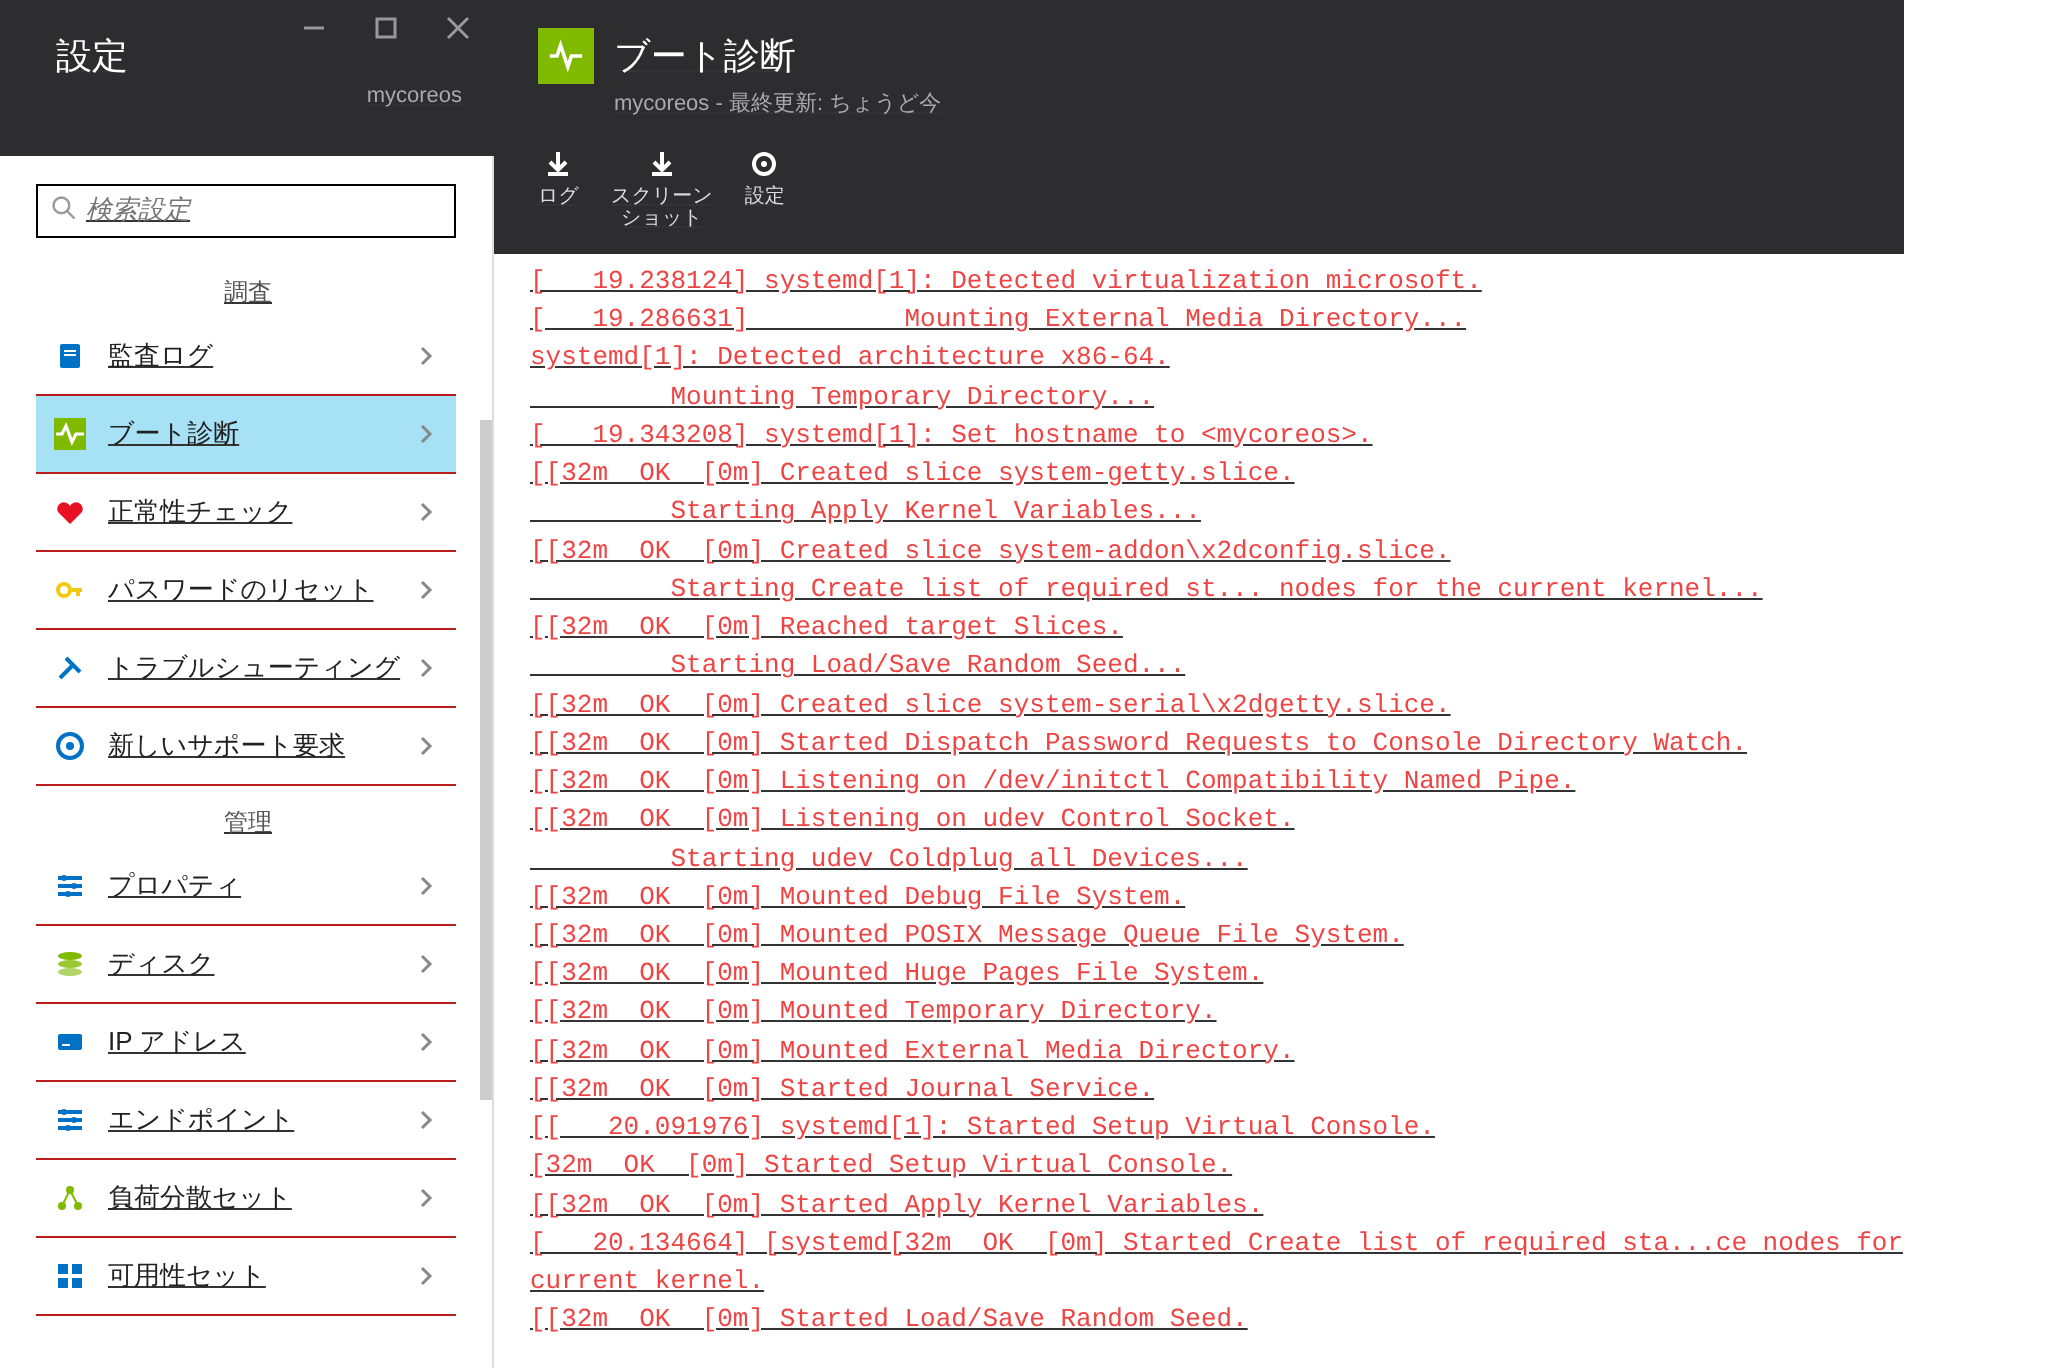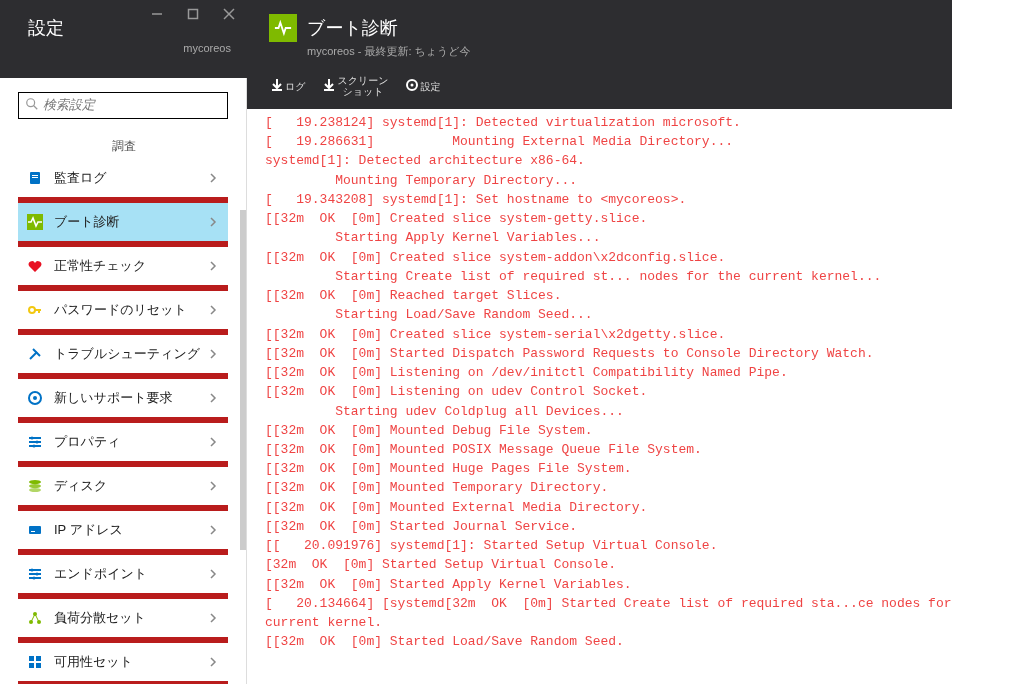--- a/index.html
+++ b/index.html
@@ -3,21 +3,21 @@
 <meta charset="utf-8">
 <style>
   * { margin: 0; padding: 0; box-sizing: border-box; }
   body {
     font-family: "Segoe UI", Meiryo, sans-serif;
     font-size: 13px;
     background: #fff;
     color: #333;
     overflow: hidden;
   }
-  .app { display: flex; width: 868px; height: 684px; }
+  .app { display: flex; width: 868px; height: 684px; text-decoration: underline; }
   
   
   .left-panel {
     width: 322px;
     background: #fff;
     display: flex;
     flex-direction: column;
   }
   .left-header {
     background: #2d2d30;
@@ -59,21 +59,21 @@
   .search-icon { color: #888; margin-right: 4px; }
   .group-label {
     font-size: 12px; color: #555;
     margin: 10px 0 4px 2px;
     text-align: center;
   }
   .nav-item {
     display: flex; align-items: center;
     padding: 10px 10px 10px 8px;
     cursor: pointer;
-    border-bottom: 6px solid #b91c1c;
+    border-bottom: 1px solid #b91c1c;
     position: relative;
   }
   .nav-item.selected { background: #a7e1f5; }
   .nav-item .nav-icon {
     width: 18px; height: 18px; margin-right: 10px;
     display: flex; align-items: center; justify-content: center;
   }
   .nav-item .chevron {
     margin-left: auto;
     color: #888;
@@ -95,21 +95,21 @@
   .right-title-icon {
     width: 28px; height: 28px; background: #7fba00;
     display: flex; align-items: center; justify-content: center;
     margin-right: 10px;
     color: #fff;
   }
   .right-title { font-size: 18px; font-weight: 300; }
   .right-subtitle { font-size: 11px; color: #aaa; margin-left: 38px; }
   .toolbar { display: flex; margin-top: 12px; margin-left: 0; }
   .toolbar-btn {
-    display: flex; flex-direction: row; align-items: center;
+    display: flex; flex-direction: column; align-items: center;
     padding: 2px 16px 4px 0;
     cursor: pointer; color: #ddd;
   }
   .toolbar-btn .tb-icon { height: 18px; display:flex;align-items:center;justify-content:center; }
   .toolbar-btn .tb-label { font-size: 10px; margin-top: 2px; line-height: 1.1; text-align:center; }
   
   .log-area {
     flex: 1;
     padding: 4px 0 0 18px;
     font-family: Consolas, "Courier New", monospace;
@@ -234,20 +234,21 @@
               <svg width="16" height="16" viewBox="0 0 16 16">
                 <circle cx="8" cy="8" r="6" fill="none" stroke="#0072c6" stroke-width="2"></circle>
                 <circle cx="8" cy="8" r="2" fill="#0072c6"></circle>
               </svg>
             </span>
             <span class="nav-label">新しいサポート要求</span>
             <span class="chevron"><svg width="10" height="10" viewBox="0 0 10 10">
                 <polyline points="3,1 7,5 3,9" fill="none" stroke="#888" stroke-width="1.5"></polyline>
               </svg></span>
           </div>
+          <div class="group-label">管理</div>
           <div class="nav-item">
             <span class="nav-icon">
               <svg width="16" height="16" viewBox="0 0 16 16">
                 <line x1="2" y1="4" x2="14" y2="4" stroke="#0072c6" stroke-width="2"></line>
                 <line x1="2" y1="8" x2="14" y2="8" stroke="#0072c6" stroke-width="2"></line>
                 <line x1="2" y1="12" x2="14" y2="12" stroke="#0072c6" stroke-width="2"></line>
                 <circle cx="5" cy="4" r="1.5" fill="#0072c6"></circle>
                 <circle cx="10" cy="8" r="1.5" fill="#0072c6"></circle>
                 <circle cx="7" cy="12" r="1.5" fill="#0072c6"></circle>
               </svg>

